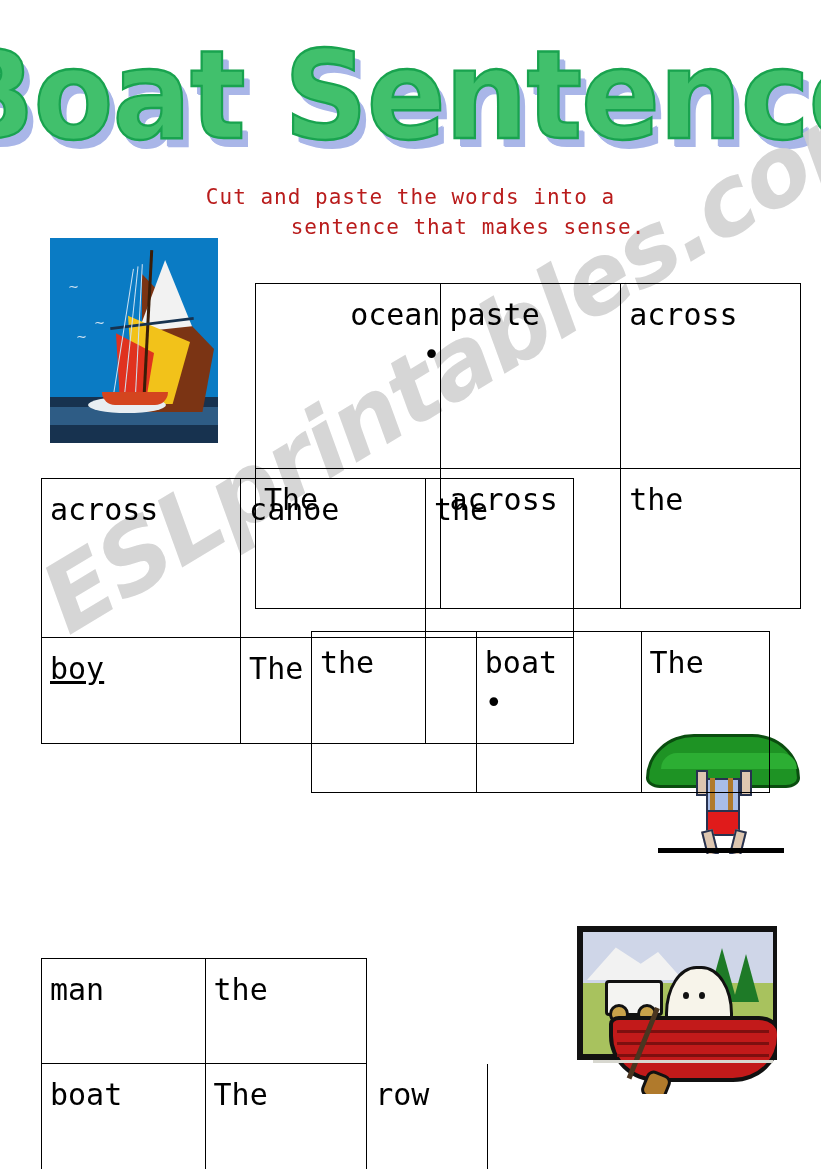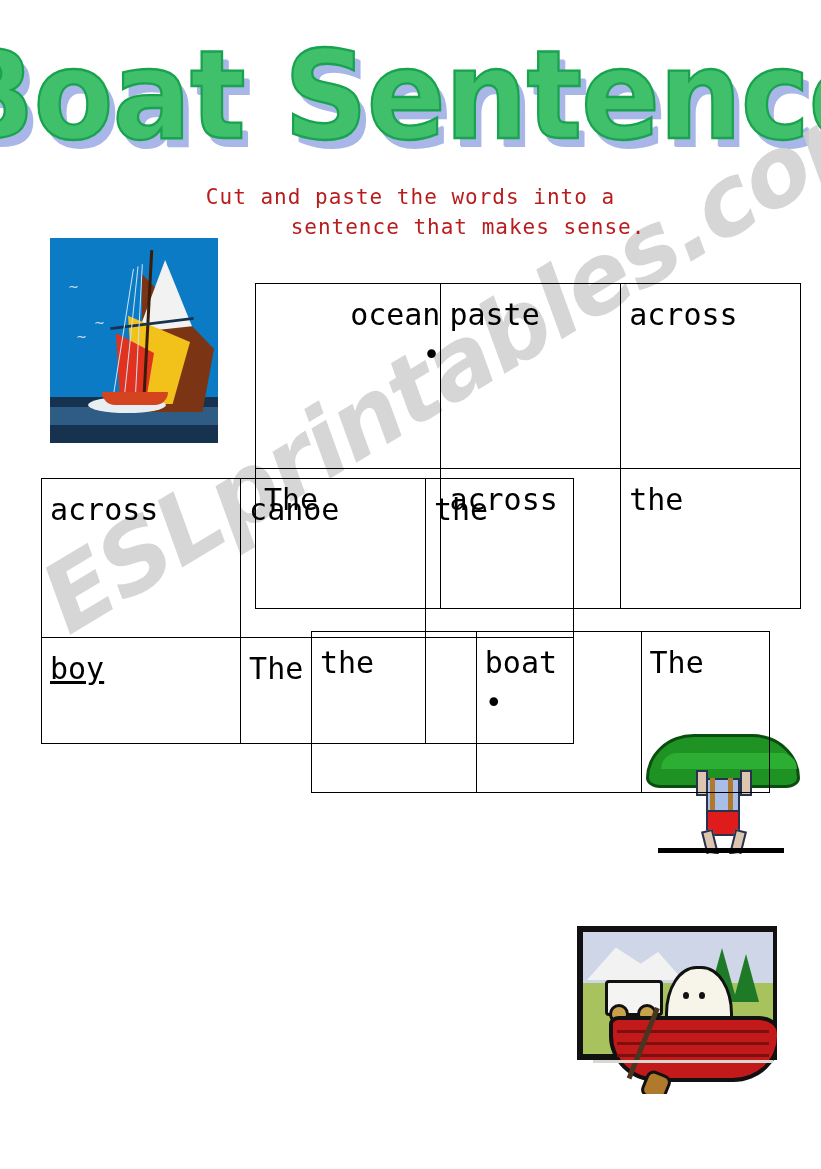--- a/index.html
+++ b/index.html
@@ -388,20 +388,44 @@
     <div class="cn-arm" style="left:100px;"></div>
     <div class="cn-torso"></div>
     <div class="cn-strap" style="left:70px;"></div>
     <div class="cn-strap" style="left:88px;"></div>
     <div class="cn-shorts"></div>
     <div class="cn-leg" style="left:64px; transform:rotate(-14deg);"></div>
     <div class="cn-leg" style="left:92px; transform:rotate(14deg);"></div>
     <div class="cn-ground"></div>
   </div>
 
+  <table class="wtable" id="table-4" style="left:41px; top:958px; width:447px;">
+    <tbody>
+        <tr>
+      <td style="width:162px; height:90px;">
+        <span>man</span>
+      </td>
+      <td style="width:160px;">
+        <span>the</span>
+      </td>
+      <td class="empty" style="width:125px; border-color:transparent;"></td>
+    </tr>
+    <tr>
+      <td style="height:91px;">
+        <span>boat</span>
+      </td>
+      <td>
+        <span>The</span>
+      </td>
+      <td>
+        <span>row</span>
+      </td>
+    </tr>
+  </tbody>
+    </table>
 
   <div class="img-box" id="img-rowboat">
     <div class="rb-frame">
       <div class="rb-sky"></div>
       <div class="rb-mtn"></div>
       <div class="rb-hill"></div>
       <div class="rb-tree" style="left:124px; top:16px; width:30px; height:54px;"></div>
       <div class="rb-tree" style="left:150px; top:22px; width:26px; height:48px;"></div>
       <div class="rb-truck"></div>
       <div class="rb-wheel" style="left:26px;"></div>

